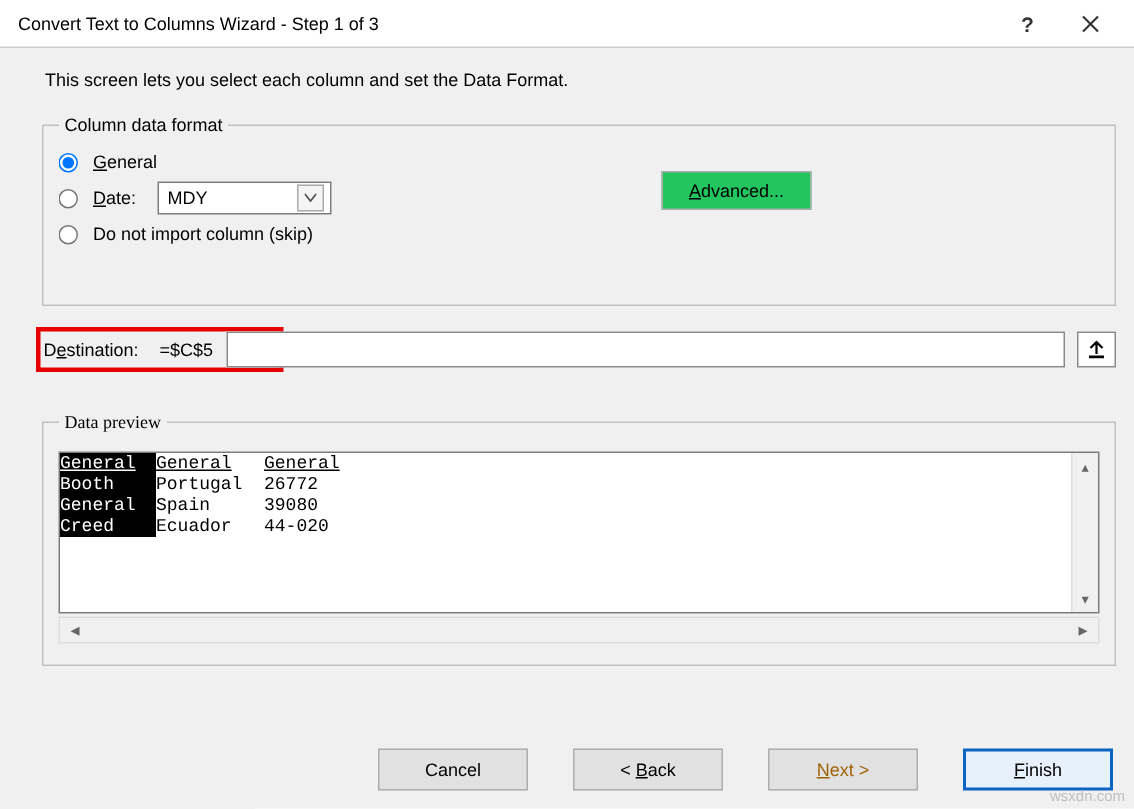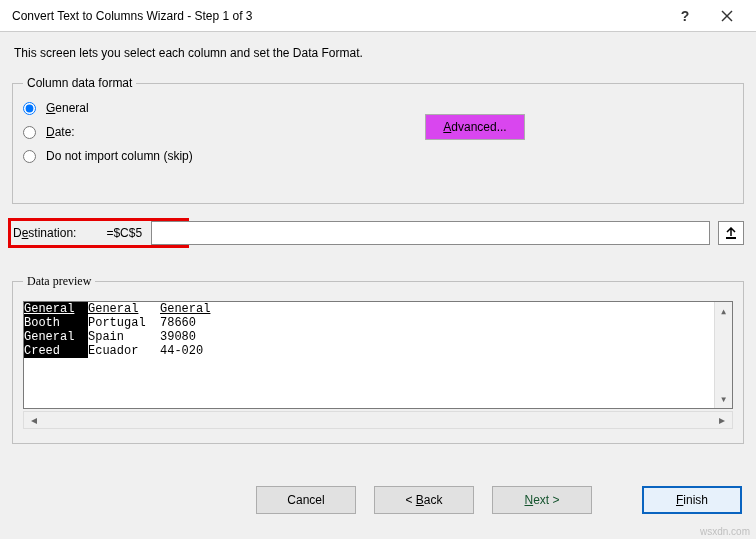--- a/index.html
+++ b/index.html
@@ -23,21 +23,21 @@
   }
   .titlebar .title { flex: 1; font-size: 12px; }
   .titlebar .tbtn {
     width: 42px; height: 30px;
     display: flex; align-items: center; justify-content: center;
     font-size: 14px; color: #333;
   }
   .titlebar .tbtn.help { font-weight: bold; }
   .titlebar .tbtn.close svg { width: 12px; height: 12px; }
   .content {
-    padding: 14px 12px 8px 12px;
+    padding: 14px 12px 8px 28px;
     background: #f0f0f0;
     height: 507px;
     position: relative;
   }
   .desc { margin: 0 0 12px 2px; font-size: 12px; }
   fieldset.colfmt {
     border: 1px solid #c0c0c0;
     padding: 6px 10px 10px 10px;
     margin: 16px 0 14px 0;
     position: relative;
@@ -66,33 +66,33 @@
     width: 18px; height: 18px; border: 1px solid #aaa;
     background: #f4f4f4;
     display: flex; align-items: center; justify-content: center;
   }
   .right-col { flex: 1; padding-top: 18px; }
   .hint { font-size: 12px; line-height: 1.4; margin-bottom: 10px; }
   .adv-btn {
     margin-left: 132px;
     height: 26px; width: 100px;
     border: 1px solid #adadad;
-    background: #d946ef;
+    background: #22c55e;
     font-family: inherit; font-size: 12px;
     cursor: default;
   }
   .dest-row {
     display: flex; align-items: center; gap: 8px;
     margin: 0 0 26px -4px;
     position: relative;
   }
   .dest-highlight {
     border: 3px solid #e60000;
     padding: 4px 44px 4px 2px;
-    display: inline-flex; align-items: center; gap: 24px;
+    display: inline-flex; align-items: center; gap: 8px;
     height: 30px;
   }
   .dest-label { font-size: 12px; }
   .dest-value { font-family: inherit; font-size: 12px; padding-left: 6px; }
   .dest-input {
     flex: 1; height: 24px; border: 1px solid #8a8a8a; background: #fff;
     margin-left: -46px;
   }
   .dest-pick {
     width: 26px; height: 24px; border: 1px solid #8a8a8a; background: #fff;
@@ -130,30 +130,30 @@
     color:#666;
   }
   .pv-vscroll .arrow.dn { position:absolute; bottom:0; left:0; right:0; }
   .pv-hscroll {
     height: 18px; margin-top: 2px; background:#f0f0f0;
     border:1px solid #ddd; display:flex; align-items:center; justify-content:space-between;
     padding: 0 2px;
   }
   .pv-hscroll .arrow { color:#666; width:16px; text-align:center; font-size:12px; }
   .btnbar {
-    position: absolute; right: 14px; bottom: 25px;
-    display: flex; gap: 18px;
+    position: absolute; right: 14px; bottom: 12px;
+    display: flex; gap: 30px;
   }
   .btnbar button {
     width: 100px; height: 28px;
     border: 1px solid #adadad; background: #e1e1e1;
     font-family: inherit; font-size: 12px;
   }
-  .btnbar button.disabled { color: #14532d; }
-  .btnbar button.primary { border: 2px solid #0a64c0; background: #e7f1fb; margin-left: 32px; }
+  .btnbar button.disabled { color: #a16207; }
+  .btnbar button.primary { border: 2px solid #0a64c0; background: #e7f1fb; }
   .watermark {
     position: absolute; right: 6px; bottom: 2px;
     color: #bfbfbf; font-size: 10px;
   }
 </style>
 </head>
 <body>
 
 <div class="titlebar">
   <span class="title">Convert Text to Columns Wizard - Step 1 of 3</span>
@@ -174,20 +174,28 @@
     <legend>Column data format</legend>
     <div class="colfmt-inner">
       <div class="radios">
         <div class="radio-row">
           <input type="radio" name="fmt" checked="" style="">
           <label><span class="underline-key">G</span><span>eneral</span></label>
         </div>
         <div class="radio-row">
           <input type="radio" name="fmt" style="">
           <label><span class="underline-key">D</span><span>ate:</span></label>
+          <div class="date-sel">
+            <span>MDY</span>
+            <span class="chev">
+              <svg width="8" height="6" viewBox="0 0 8 6">
+                  <path d="M0 0 L4 5 L8 0" fill="none" stroke="#555" stroke-width="1.2"></path>
+                </svg>
+            </span>
+          </div>
         </div>
         <div class="radio-row">
           <input type="radio" name="fmt" style="">
           <label>Do not import column (skip)</label>
         </div>
       </div>
       <div class="right-col">
         <button class="adv-btn"><span class="underline-key">A</span>dvanced...</button>
       </div>
     </div>
@@ -212,21 +220,21 @@
     <div class="pv-box">
       <div class="pv-table">
         <div class="pv-row pv-head">
           <span class="pv-cell c1 pv-sel">General</span>
           <span class="pv-cell c2">General</span>
           <span class="pv-cell">General</span>
         </div>
         <div class="pv-row">
           <span class="pv-cell c1 pv-sel">Booth</span>
           <span class="pv-cell c2">Portugal</span>
-          <span class="pv-cell">78660</span>
+          <span class="pv-cell">26772</span>
         </div>
         <div class="pv-row">
           <span class="pv-cell c1 pv-sel">General</span>
           <span class="pv-cell c2">Spain</span>
           <span class="pv-cell">39080</span>
         </div>
         <div class="pv-row">
           <span class="pv-cell c1 pv-sel">Creed</span>
           <span class="pv-cell c2">Ecuador</span>
           <span class="pv-cell">44-020</span>

